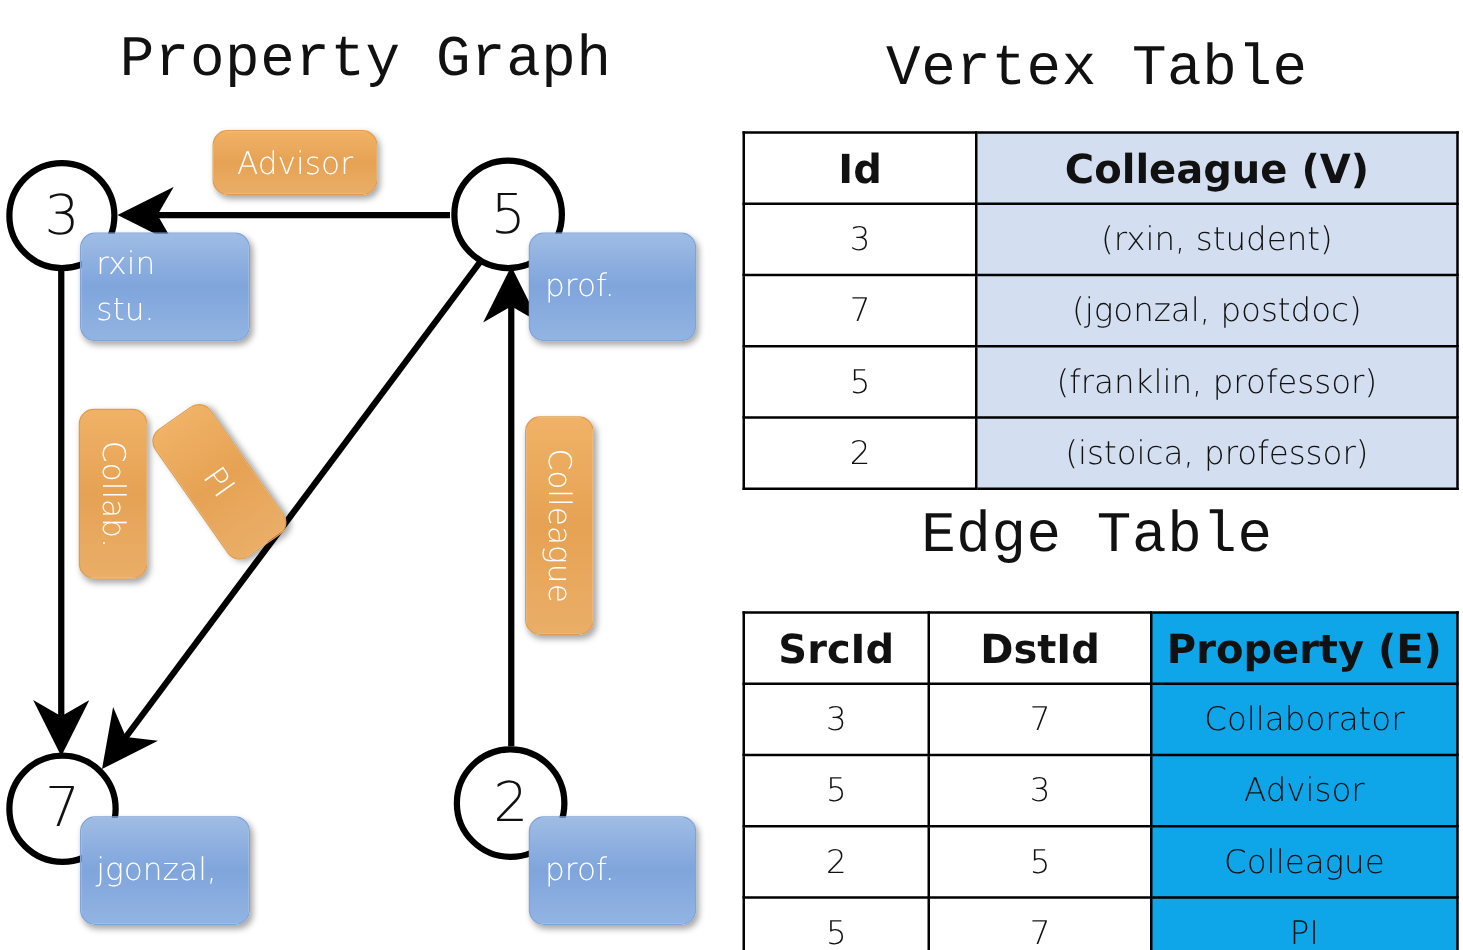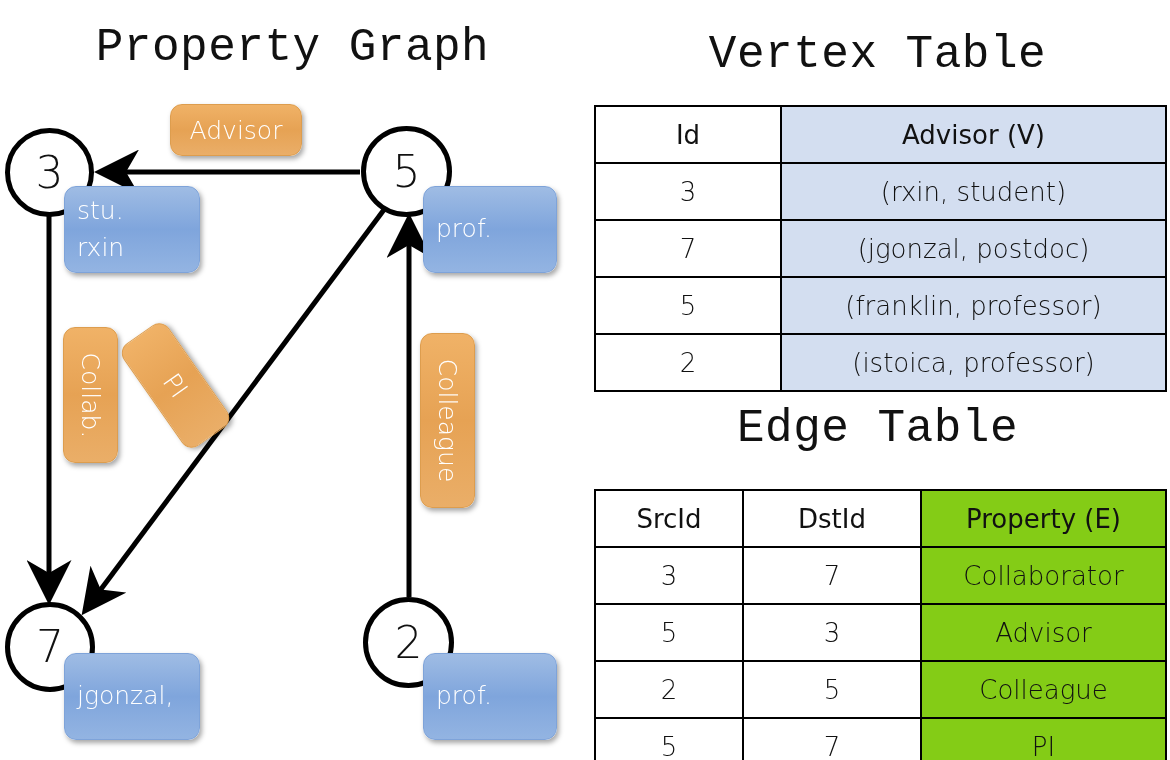--- a/index.html
+++ b/index.html
@@ -61,23 +61,23 @@
   table.grid{
     position:absolute;border-collapse:collapse;table-layout:fixed;
   }
   table.grid td{
     border:2px solid #000;
     text-align:center;vertical-align:middle;
     font-family:"DejaVu Sans","Liberation Sans",sans-serif;
     font-weight:300;font-size:26px;color:#111;
     padding:0;height:55px;
   }
-  table.grid td.hd{font-weight:normal;font-size:26px;}
+  table.grid td.hd{font-weight:bold;font-size:32px;}
   td.fill-blue{background:#d3def0;}
-  td.fill-orange{background:#84cc16;}
+  td.fill-orange{background:#0ea5e9;}
 </style>
 </head>
 <body>
 
 <div class="panel" id="graph">
 
   <div class="big-title" style="left:0;top:22px;width:585px;">Property Graph</div>
 
   <svg width="585" height="760">
     <defs>
@@ -102,22 +102,22 @@
     <span>5</span>
   </div>
   <div class="node" style="left:5px;top:602px;width:90px;height:90px;">
     <span>7</span>
   </div>
   <div class="node" style="left:363px;top:597px;width:91px;height:91px;">
     <span>2</span>
   </div>
 
   <div class="blue-box" style="left:64px;top:186px;width:136px;height:87px;">
+    <div>rxin</div>
     <div>stu.</div>
-    <div>rxin</div>
   </div>
 
   <div class="blue-box" style="left:423px;top:186px;width:134px;height:87px;">
     <div>prof.</div>
   </div>
 
   <div class="blue-box" style="left:64px;top:653px;width:136px;height:87px;">
     <div>jgonzal,</div>
   </div>
 
@@ -148,21 +148,21 @@
 </div>
 
 <table class="grid" style="left:594px;top:105px;width:571px;">
   <colgroup>
       <col style="width:186px">
       <col style="width:385px">
     </colgroup>
   <tbody>
     <tr>
       <td class="hd">Id</td>
-      <td class="hd fill-blue">Advisor (V)</td>
+      <td class="hd fill-blue">Colleague (V)</td>
     </tr>
     <tr>
       <td>3</td>
       <td class="fill-blue">(rxin, student)</td>
     </tr>
     <tr>
       <td>7</td>
       <td class="fill-blue">(jgonzal, postdoc)</td>
     </tr>
     <tr>

